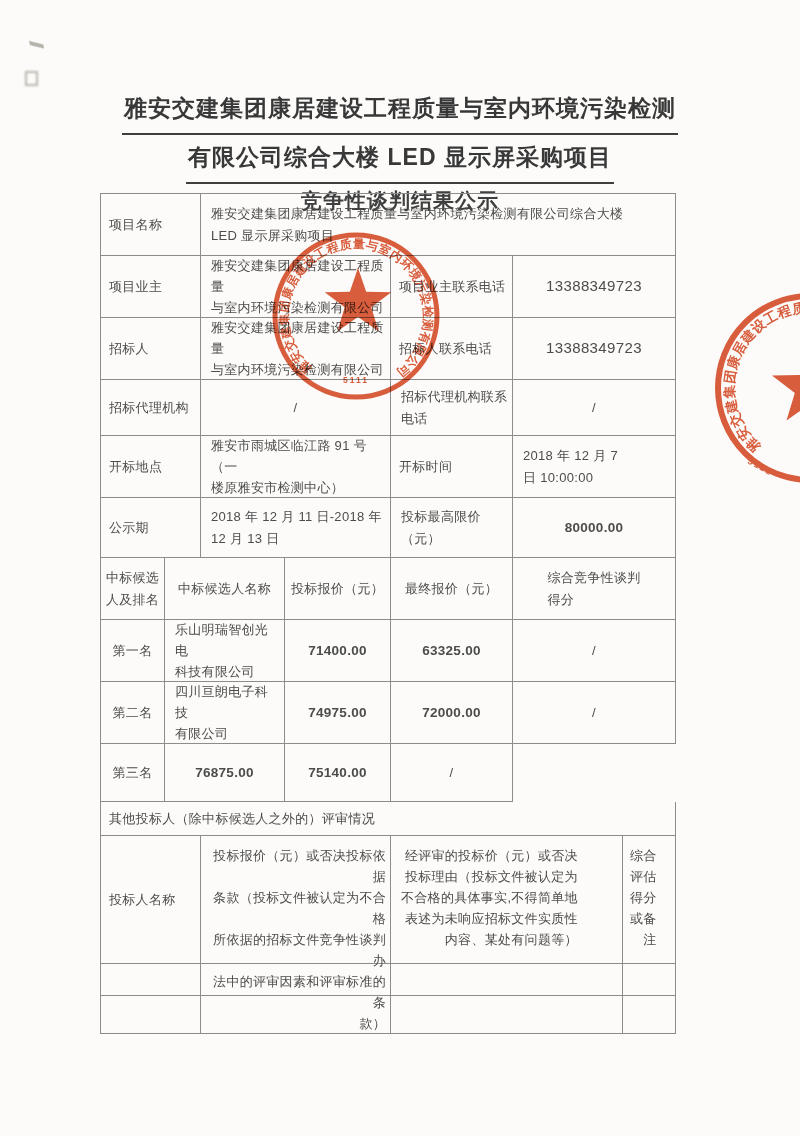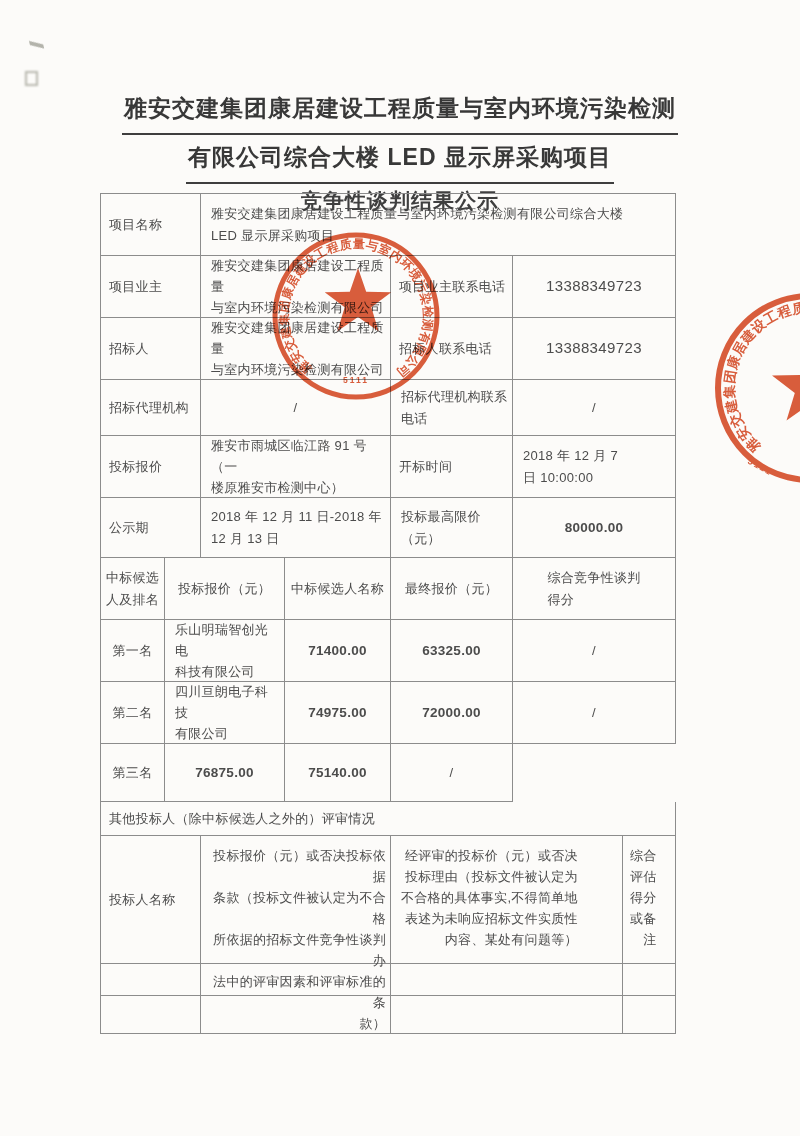--- a/index.html
+++ b/index.html
@@ -84,40 +84,40 @@
 与室内环境污染检测有限公司</div>
     <div class="cell lbl">招标人联系电话</div>
     <div class="cell ctr num">13388349723</div>
 
     <div class="cell lbl">招标代理机构</div>
     <div class="cell ctr">/</div>
     <div class="cell lbl val">招标代理机构联系
 电话</div>
     <div class="cell ctr">/</div>
 
-    <div class="cell lbl">投标报价</div>
+    <div class="cell lbl">开标地点</div>
     <div class="cell val">雅安市雨城区临江路 91 号（一
 楼原雅安市检测中心）</div>
     <div class="cell lbl">开标时间</div>
     <div class="cell val">2018 年 12 月 7
 日 10:00:00</div>
 
     <div class="cell lbl">公示期</div>
     <div class="cell val">2018 年 12 月 11 日-2018 年
 12 月 13 日</div>
     <div class="cell lbl val">投标最高限价
 （元）</div>
     <div class="cell ctr price">80000.00</div>
   </div>
 
   <div class="sec secB">
     <div class="cell ctr">中标候选
 人及排名</div>
+    <div class="cell ctr">中标候选人名称</div>
     <div class="cell ctr">投标报价（元）</div>
-    <div class="cell ctr">中标候选人名称</div>
     <div class="cell ctr">最终报价（元）</div>
     <div class="cell ctr">综合竞争性谈判
 得分</div>
 
     <div class="cell ctr">第一名</div>
     <div class="cell val">乐山明瑞智创光电
 科技有限公司</div>
     <div class="cell ctr price">71400.00</div>
     <div class="cell ctr price">63325.00</div>
     <div class="cell ctr">/</div>

